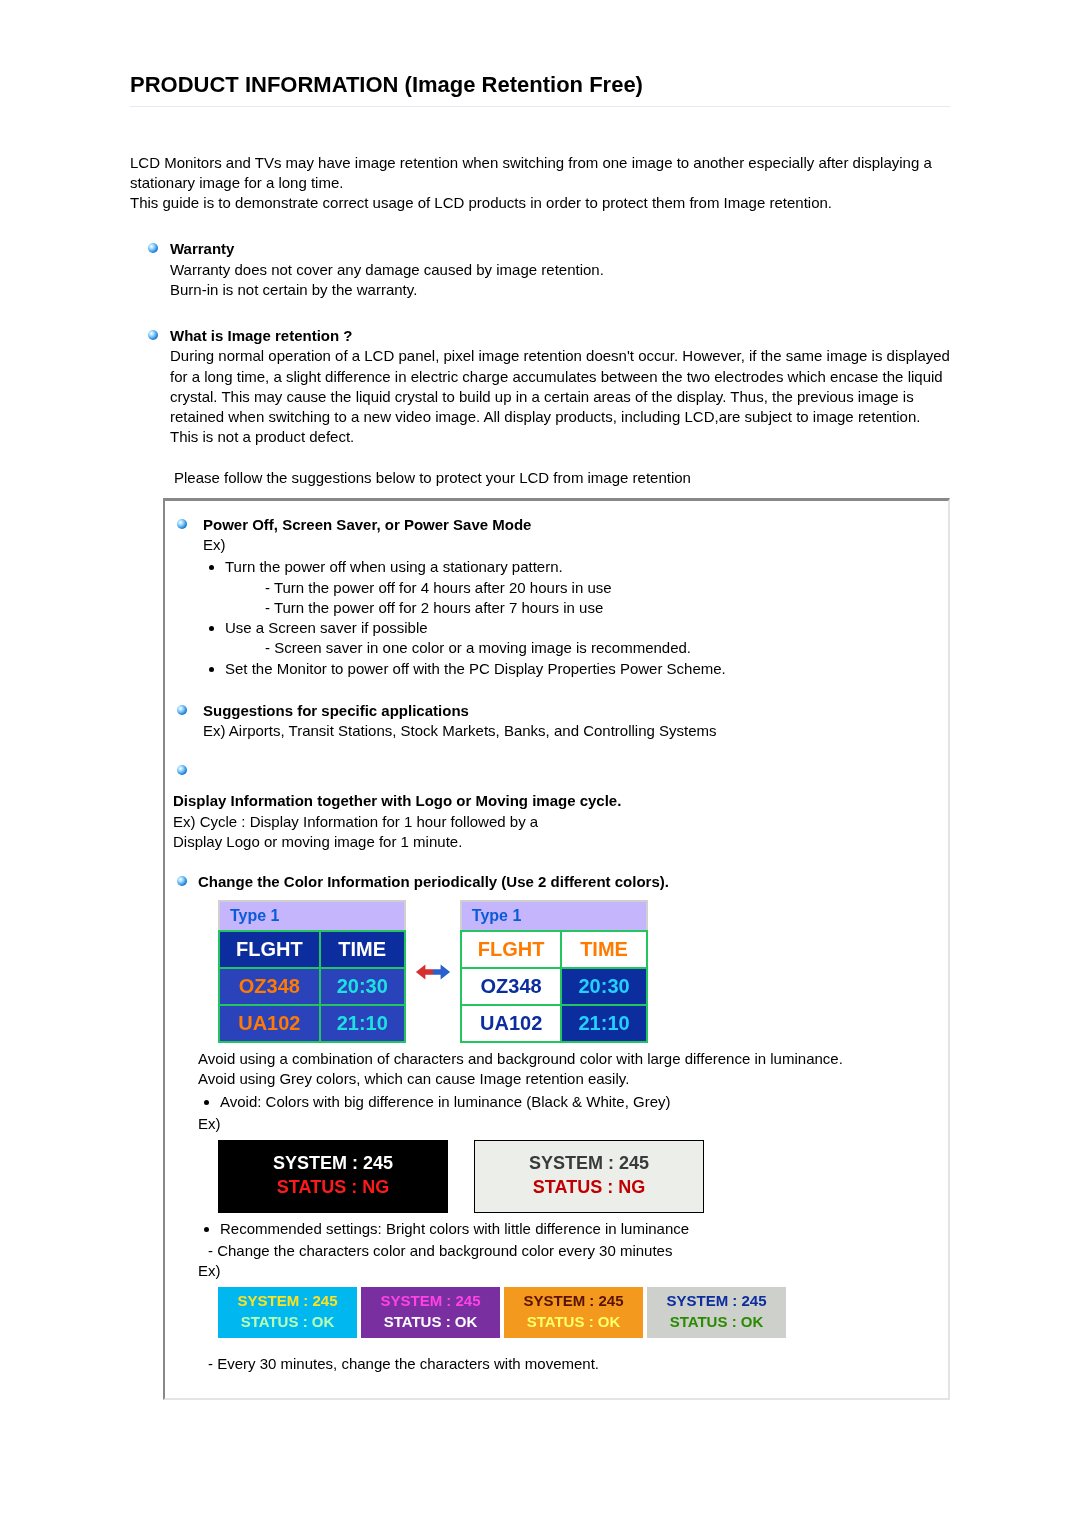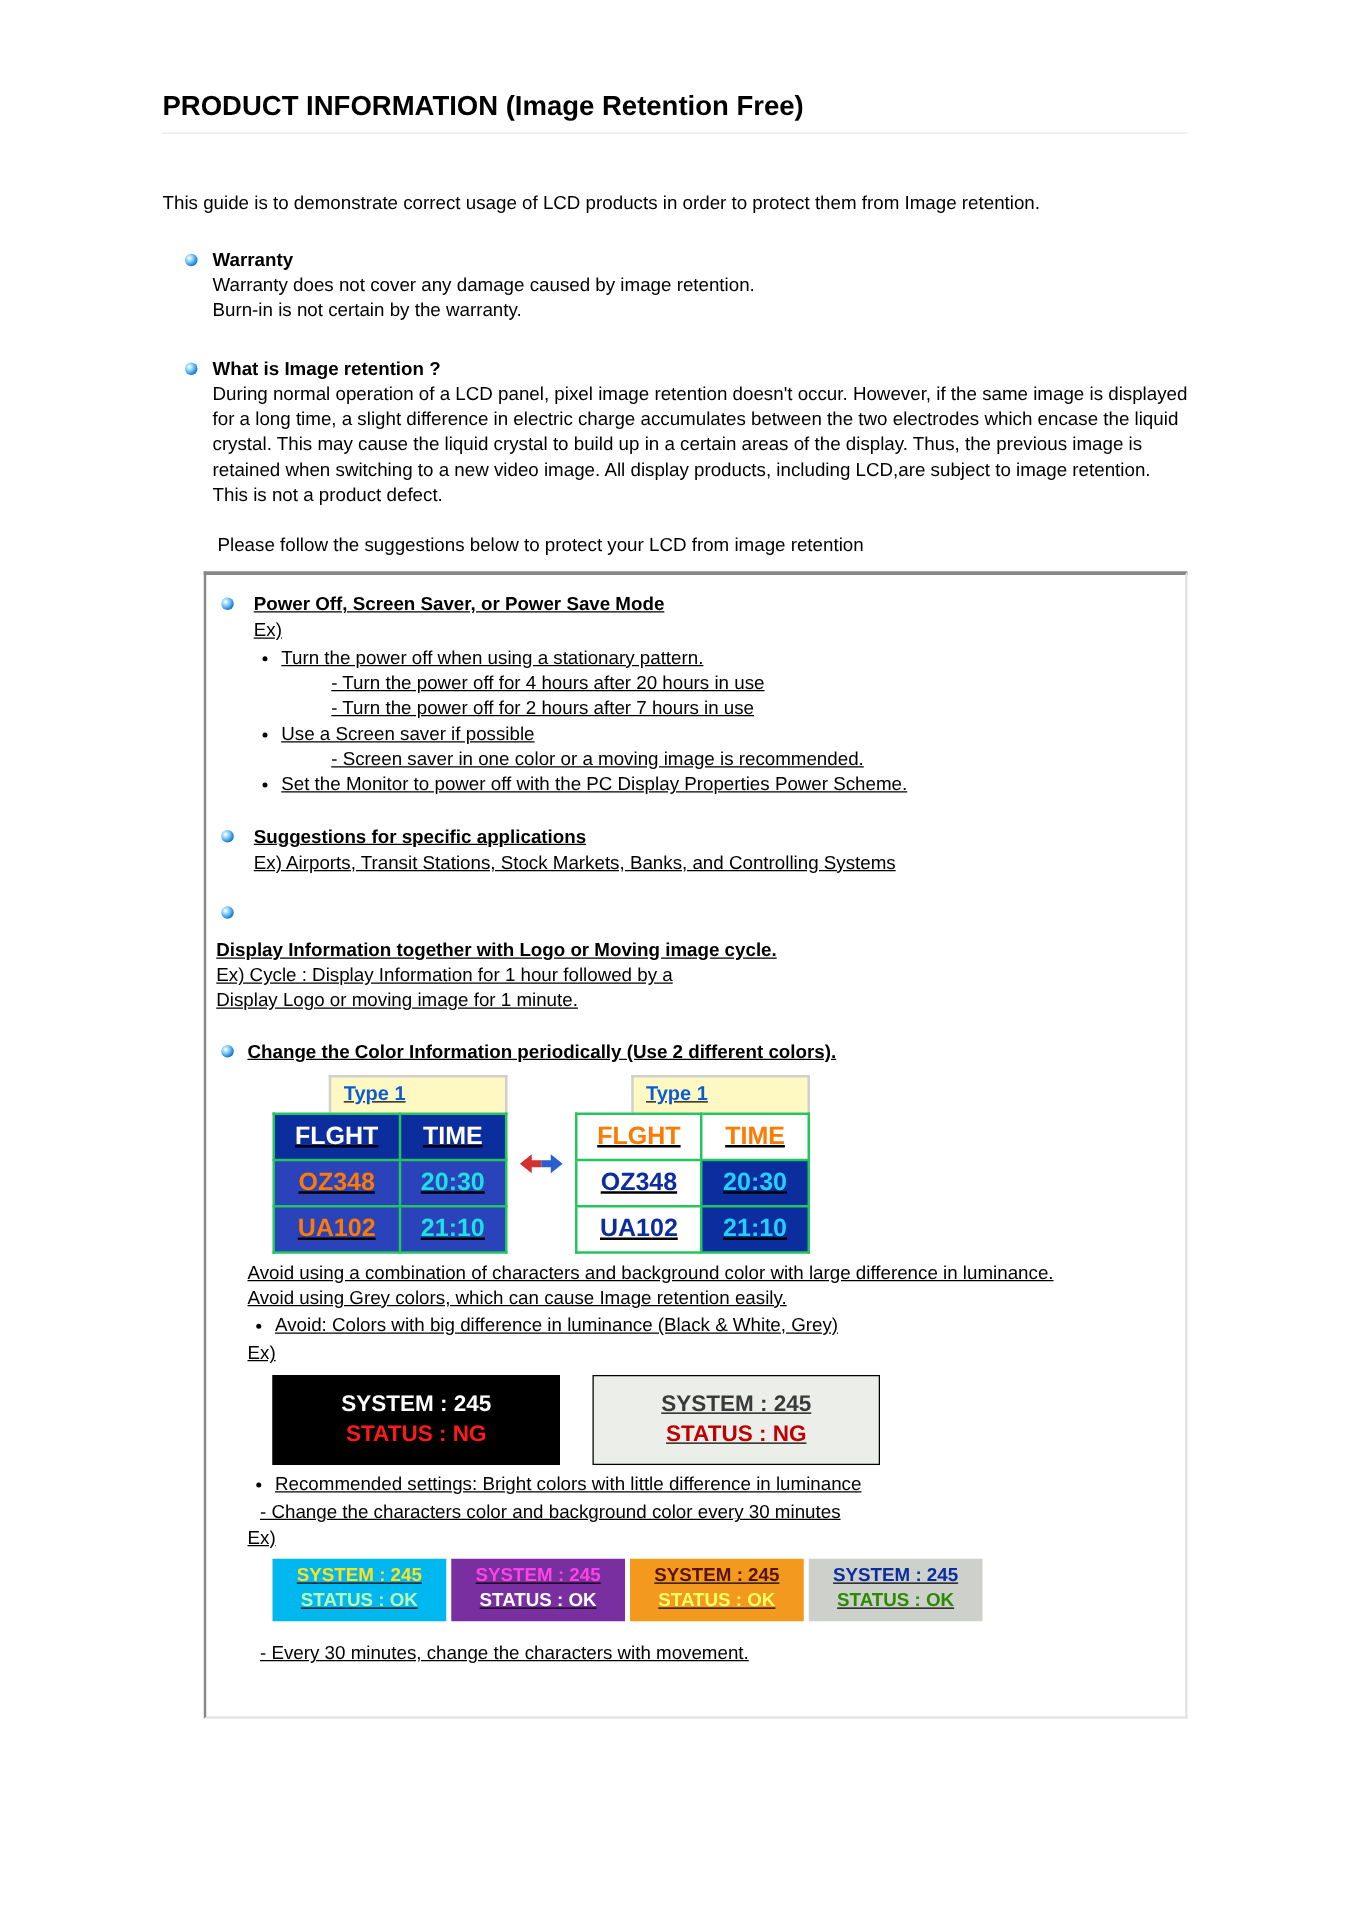--- a/index.html
+++ b/index.html
@@ -54,22 +54,21 @@
 
   .follow-suggestions { margin: 20px 0 10px 44px; }
 
   
   .guide-box {
     margin: 10px 0 0 33px;
     border-left: 2px solid #888;
     border-top: 3px solid #888;
     border-right: 2px solid #e4e4e4;
     border-bottom: 2px solid #e4e4e4;
-    padding: 14px 18px 39px 8px;
-    text-decoration: underline;
+    padding: 14px 18px 24px 8px;
   }
   .guide-item {
     display: flex;
     align-items: flex-start;
     gap: 16px;
     margin-bottom: 20px;
   }
   .guide-item:last-child { margin-bottom: 0; gap: 11px; }
   .guide-item .bullet-icon { margin-left: 4px; }
   .guide-body { flex: 1; }
@@ -88,26 +87,25 @@
   .tables-row {
     display: flex;
     align-items: center;
     gap: 8px;
     margin: 8px 0 6px 20px;
   }
   .type-wrap { display: flex; flex-direction: column; }
   .type-caption {
     color: #0b5bd6;
     font-weight: bold;
-    background: #fef9c3;
+    background: #c4b5fd;
     border: 2px solid #d0d0d0;
     border-bottom: none;
     padding: 3px 10px;
     font-size: 16px;
-    margin-left: 45px;
   }
   table.flight {
     border-collapse: collapse;
     border: 2px solid #d0d0d0;
   }
   table.flight th, table.flight td {
     border: 2px solid #22c55e;
     padding: 4px 16px;
     text-align: center;
     font-size: 20px;
@@ -175,20 +173,21 @@
 </style>
 </head>
 <body>
 
 <div class="page">
 
   <h1 class="page-title">PRODUCT INFORMATION (Image Retention Free)</h1>
   <hr class="title-rule">
 
   <div class="intro">
+    <p>LCD Monitors and TVs may have image retention when switching from one image to another especially after displaying a stationary image for a long time.</p>
     <p>This guide is to demonstrate correct usage of LCD products in order to protect them from Image retention.</p>
   </div>
 
   <div class="bullet-section">
     <div class="bullet-row">
       <div class="bullet-icon"></div>
       <div class="bullet-body">
         <div class="bullet-title">Warranty</div>
         <p>Warranty does not cover any damage caused by image retention.</p>
         <p>Burn-in is not certain by the warranty.</p>

